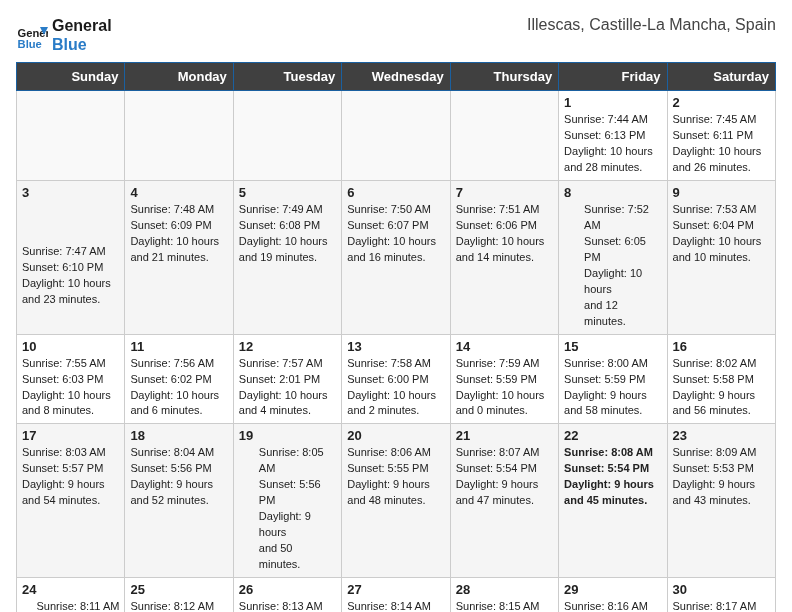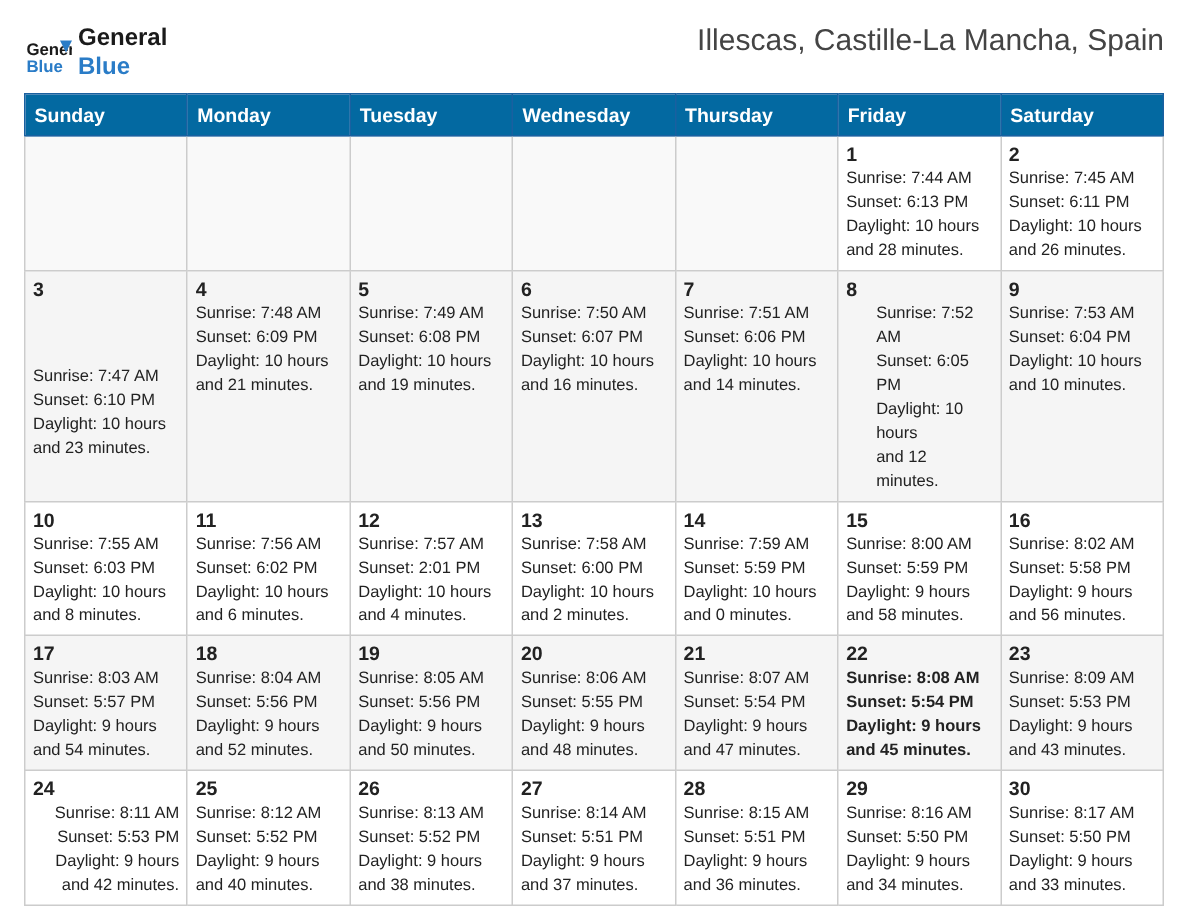--- a/index.html
+++ b/index.html
@@ -27,32 +27,32 @@
     }
     .title-block {
       text-align: right;
     }
     .month-title {
       font-size: 36px;
       font-weight: bold;
       color: #1a1a1a;
     }
     .location-title {
-      font-size: 20px;
+      font-size: 16px;
       color: #444;
     }
     .calendar-table {
       width: 100%;
       border-collapse: collapse;
       table-layout: fixed;
     }
     .calendar-table th {
-      background-color: #0369a1;
+      background-color: #404040;
       color: #fff;
-      text-align: left;
+      text-align: right;
       padding: 6px 6px;
       font-size: 13px;
       font-weight: bold;
       border: 1px solid #1a60a0;
     }
     .calendar-table td {
       border: 1px solid #ccc;
       vertical-align: top;
       padding: 4px 5px;
       font-size: 10.5px;
@@ -247,21 +247,21 @@
         </td>
         <td>
           <span class="day-number">18</span>
           <div class="cell-text" style="white-space: pre-line;">Sunrise: 8:04 AM
 Sunset: 5:56 PM
 Daylight: 9 hours
 and 52 minutes.</div>
         </td>
         <td>
           <span class="day-number">19</span>
-          <div class="cell-text" style="white-space: pre-line;">Sunrise: 8:05 AM
+          <div class="cell-text" style="white-space: pre-line; margin-left: 20px;">Sunrise: 8:05 AM
 Sunset: 5:56 PM
 Daylight: 9 hours
 and 50 minutes.</div>
         </td>
         <td>
           <span class="day-number">20</span>
           <div class="cell-text" style="white-space: pre-line;">Sunrise: 8:06 AM
 Sunset: 5:55 PM
 Daylight: 9 hours
 and 48 minutes.</div>

